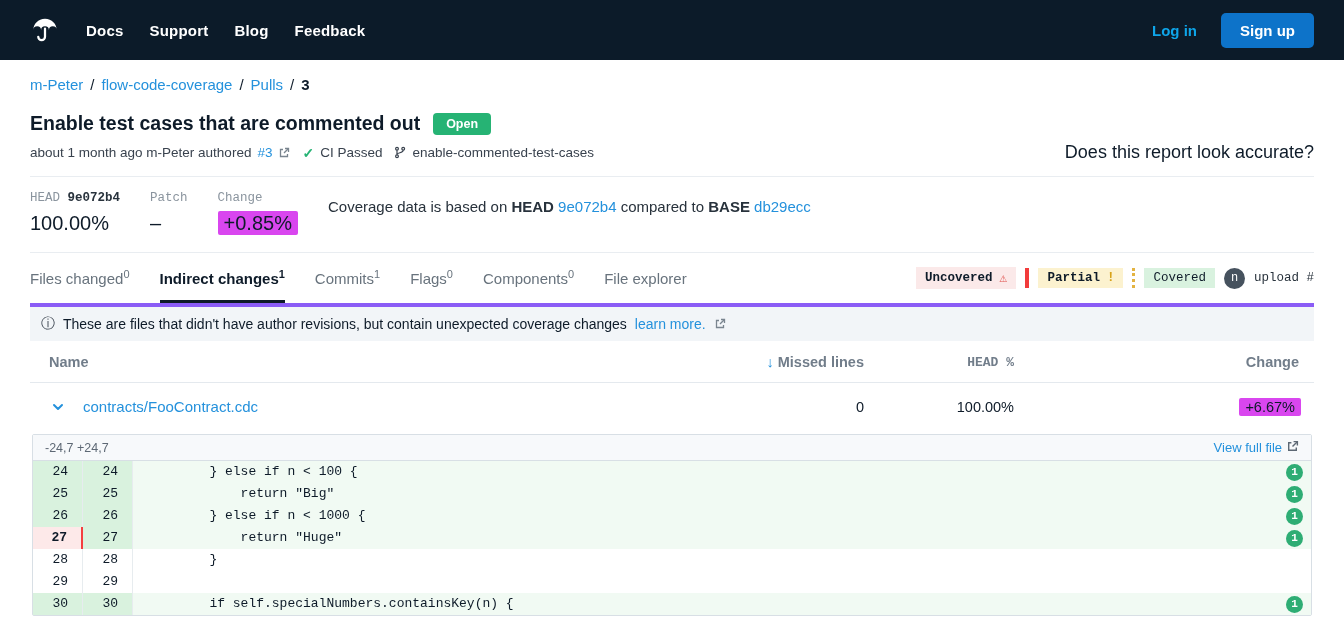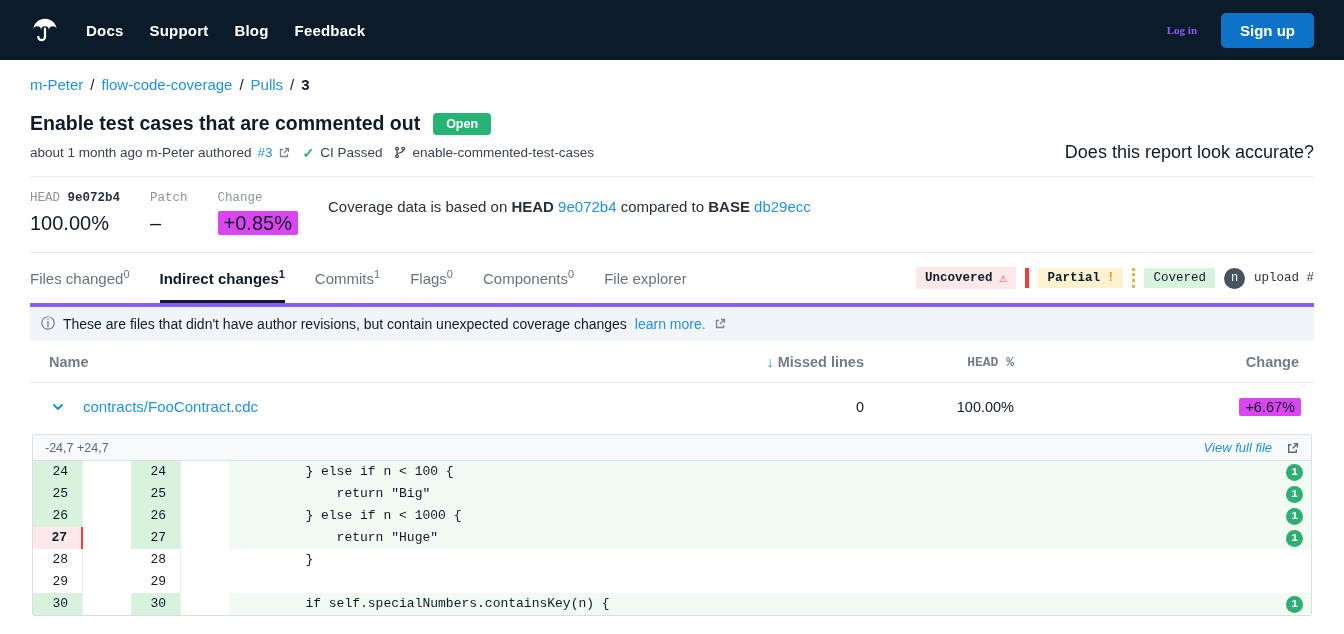--- a/index.html
+++ b/index.html
@@ -8,21 +8,21 @@
   a { text-decoration:none; cursor:pointer; }
   .mono { font-family:"Liberation Mono","DejaVu Sans Mono",monospace; }
 
   
   .navbar { height:60px; background:#0c1b29; display:flex; align-items:center; padding:0 30px; }
   .logo { display:flex; align-items:center; margin-right:26px; cursor:pointer; }
   .nav-links { display:flex; gap:26px; }
   .nav-links a { color:#fff; font-size:15px; font-weight:700; letter-spacing:.2px; }
   .nav-spacer { flex:1; }
   .nav-right { display:flex; align-items:center; gap:24px; }
-  .login { color:#8b5cf6; font-size:11px; font-weight:700;font-family:Liberation Serif, serif; }
+  .login { color:#0ea5e9; font-size:15px; font-weight:700; }
   .signup { background:#0d73c9; border:none; color:#fff; font-size:15px; font-weight:700;
     padding:9px 19px; border-radius:5px; cursor:pointer; font-family:inherit; }
 
   .content { padding:0 30px; }
 
   
   .breadcrumb { padding-top:16px; font-size:15px; display:flex; gap:7px; align-items:center; }
   .breadcrumb a { color:#2491dc; }
   .crumb-sep { color:#0e1b29; }
   .crumb-current { font-weight:700; }
@@ -91,24 +91,24 @@
   .name-cell a { color:#2491dc; }
   .chev { display:inline-flex; cursor:pointer; }
   .val { font-size:14.5px; color:#0e1b29; }
   .td-change { padding-right:13px; }
 
   
   .diff-card { margin:2px 2px; border:1px solid #d8dfe5; border-radius:2px; }
   .diff-head { display:flex; align-items:center; justify-content:space-between;
     background:#f7f9fb; border-bottom:1px solid #d8dfe5; padding:5px 12px; }
   .diff-range { font-size:12.5px; color:#5d6874; }
-  .view-full { font-size:13px; color:#2491dc; display:flex; align-items:flex-end; gap:14px;font-style:italic; }
+  .view-full { font-size:13px; color:#2491dc; display:flex; align-items:flex-start; gap:4px; }
 
   .code-line { display:flex; align-items:flex-end; min-height:22px;
-    font-family:"Liberation Mono","DejaVu Sans Mono",monospace; font-size:13px; line-height:22px;gap:48px; }
+    font-family:"Liberation Mono","DejaVu Sans Mono",monospace; font-size:13px; line-height:22px; }
   .ln { width:50px; flex:none; text-align:right; padding-right:14px; border-right:1px solid #e7ecef; }
   .code { flex:1; padding-left:14px; white-space:pre; display:flex; }
   .code-text { white-space:pre; }
   .badge { margin-left:auto; margin-right:8px; align-self:center; width:17px; height:17px; flex:none;
     border-radius:50%; background:#2ead74; color:#fff; font-size:11px; font-weight:700;
     display:flex; align-items:center; justify-content:center; line-height:1;
     font-family:"Liberation Mono","DejaVu Sans Mono",monospace; }
   .cov .ln { background:#d9f2de; }
   .cov .code { background:#f1faf3; }
   .unc-old { background:#fde9e9 !important; font-weight:700; border-right:2px solid #f43f3f !important; }

